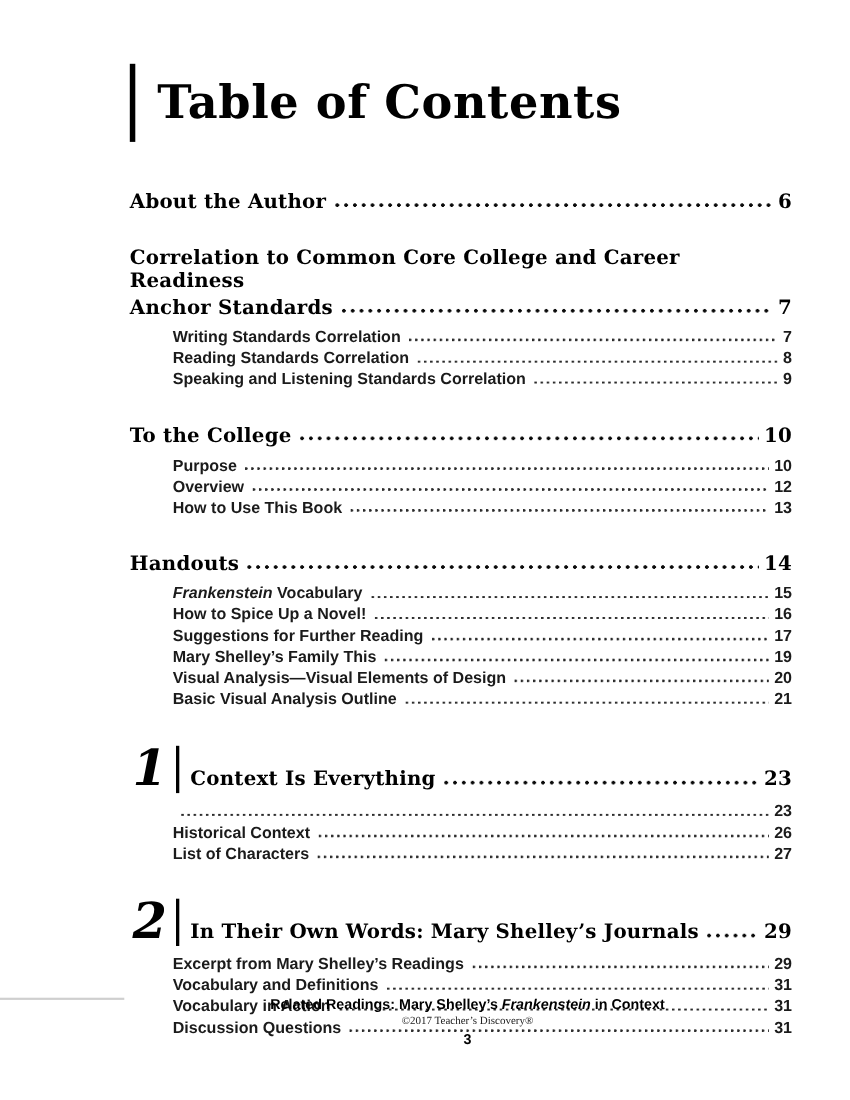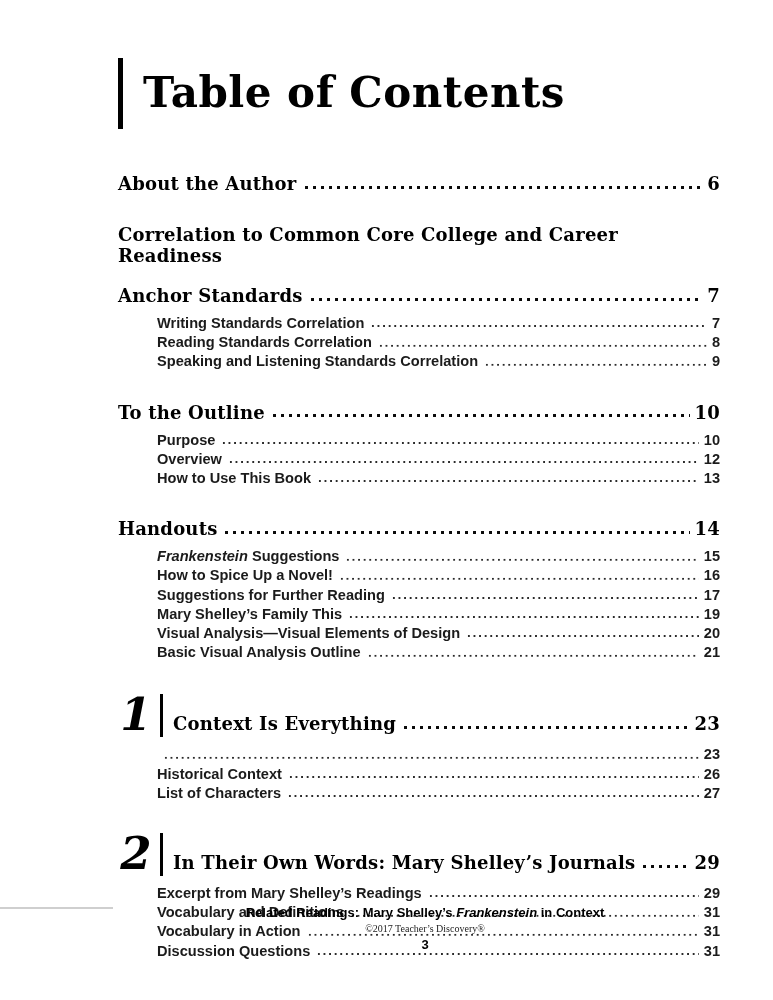--- a/index.html
+++ b/index.html
@@ -53,21 +53,21 @@
   
   .toc-section { margin-bottom: 30px; }
   .head-title, .head-page, .head-line1 {
     font-family: "DejaVu Serif", serif;
     font-weight: 700;
     font-size: 18px;
     color: #000;
     letter-spacing: 0.2px;
   }
   .head-title { white-space: nowrap; text-align: right; }
-  .head-line1 { margin-bottom: 19px; }
+  .head-line1 { margin-bottom: 3px; }
 
   
   .items { margin-top: 8px; }
   .item-row { padding-left: 39px; line-height: 19.2px; }
   .item-label, .item-page {
     font-size: 14.6px;
     color: #1b1b1b;
     white-space: nowrap;
     font-weight: bold;
   }
@@ -151,21 +151,21 @@
       <div class="row item-row">
         <span class="item-label"><span>Speaking and Listening Standards Correlation</span><i></i><span></span></span>
         <span class="leader item-leader"></span>
         <span class="item-page">9</span>
       </div>
     </div>
   </section>
 
   <section class="toc-section">
     <div class="row">
-      <span class="head-title">To the Outline</span>
+      <span class="head-title">To the College</span>
       <span class="leader head-leader"></span>
       <span class="head-page">10</span>
     </div>
     <div class="items">
       <div class="row item-row">
         <span class="item-label"><span>Purpose</span><i></i><span></span></span>
         <span class="leader item-leader"></span>
         <span class="item-page">10</span>
       </div>
       <div class="row item-row">
@@ -182,21 +182,21 @@
   </section>
 
   <section class="toc-section">
     <div class="row">
       <span class="head-title">Handouts</span>
       <span class="leader head-leader"></span>
       <span class="head-page">14</span>
     </div>
     <div class="items">
       <div class="row item-row">
-        <span class="item-label"><span></span><i>Frankenstein</i><span> Suggestions</span></span>
+        <span class="item-label"><span></span><i>Frankenstein</i><span> Vocabulary</span></span>
         <span class="leader item-leader"></span>
         <span class="item-page">15</span>
       </div>
       <div class="row item-row">
         <span class="item-label"><span>How to Spice Up a Novel!</span><i></i><span></span></span>
         <span class="leader item-leader"></span>
         <span class="item-page">16</span>
       </div>
       <div class="row item-row">
         <span class="item-label"><span>Suggestions for Further Reading</span><i></i><span></span></span>

